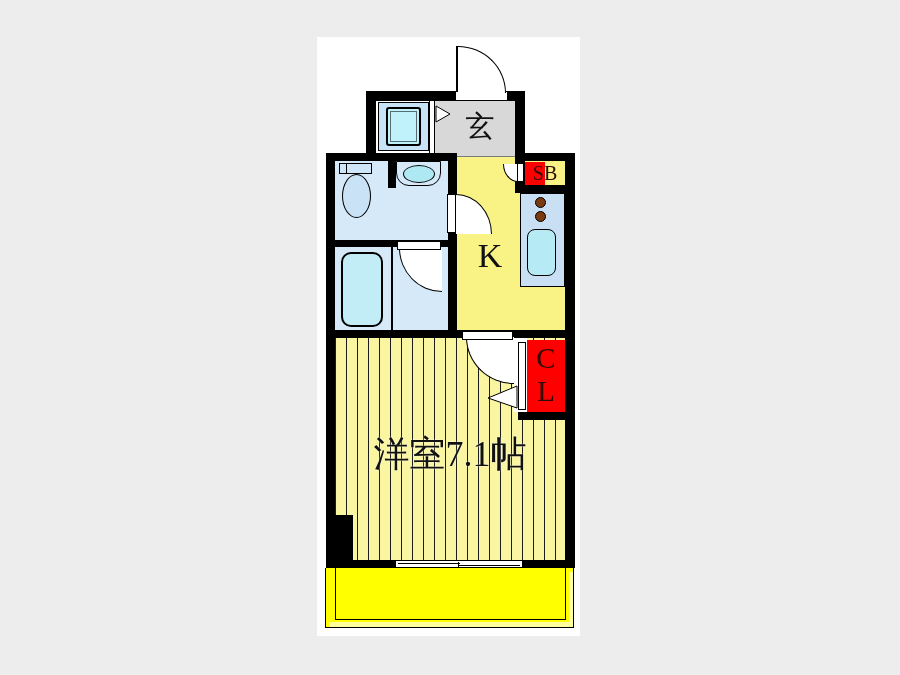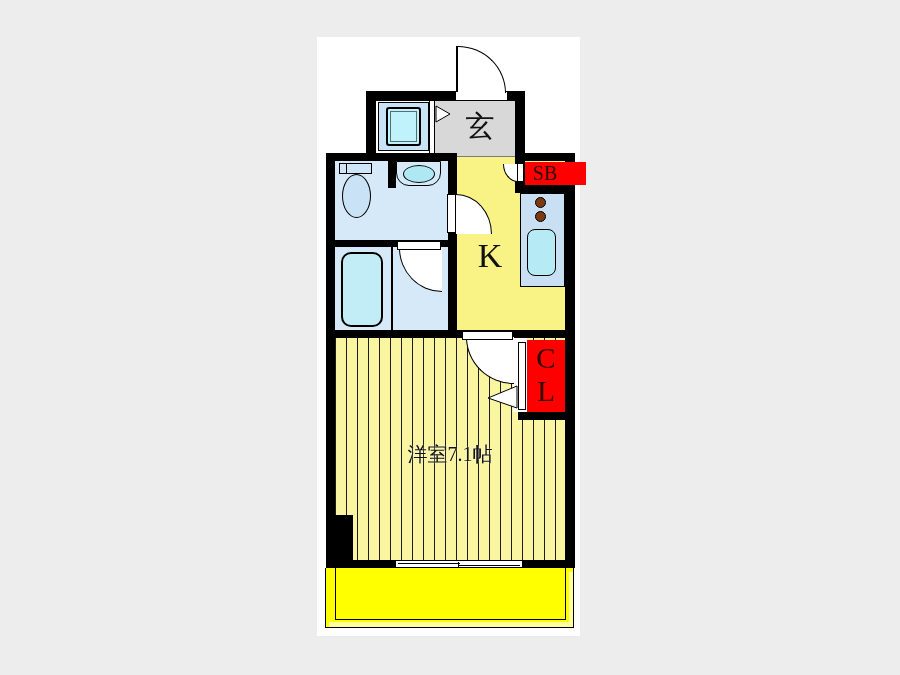--- a/index.html
+++ b/index.html
@@ -73,21 +73,21 @@
   <div class="wall" style="left:71px;top:124px;width:8px;height:27px;"></div>
   <div class="wall" style="left:9px;top:203px;width:122px;height:7px;"></div>
   <div class="wall" style="left:9px;top:293px;width:244px;height:8px;"></div>
   <div class="wall" style="left:198px;top:124px;width:10px;height:32px;"></div>
   <div class="wall" style="left:207px;top:148px;width:41px;height:8px;"></div>
   <div class="wall" style="left:201px;top:375px;width:52px;height:8px;"></div>
 
   <div class="wall" style="left:112px;top:64px;width:1px;height:52px;"></div>
   <div class="wall" style="left:117px;top:64px;width:1px;height:52px;"></div>
 
-  <div class="abs" style="left:208px;top:125px;width:61px;height:23px;background:#FF0000;">
+  <div class="abs" style="left:208px;top:125px;width:20px;height:23px;background:#FF0000;">
     <div class="lbl red-lbl" style="left:0;top:0;width:40px;height:23px;line-height:23px;font-size:20px;">SB</div>
   </div>
   <div class="abs" style="left:196px;top:301px;width:14px;height:74px;background:#FFFFFF;"></div>
   <div class="abs" style="left:210px;top:303px;width:38px;height:72px;background:#FF0000;">
     <div class="lbl red-lbl" style="left:0;top:2px;width:38px;font-size:29px;line-height:33px;">
       <div>C</div>
       <div>L</div>
     </div>
   </div>
   <div class="leaf" style="left:201px;top:305px;width:8px;height:68px;"></div>
@@ -117,16 +117,16 @@
 
   <svg class="abs" style="left:118px;top:68px;" width="16" height="18" viewBox="0 0 16 18">
     <polygon points="1,1 1,17 15,9" fill="#FFFFFF" stroke="#000000" stroke-width="1"></polygon>
   </svg>
   <svg class="abs" style="left:170px;top:348px;" width="32" height="24" viewBox="0 0 32 24">
     <polygon points="30,1 30,23 1,13" fill="#FFFFFF" stroke="#000000" stroke-width="1"></polygon>
   </svg>
 
   <div class="lbl" style="left:133px;top:69px;width:60px;height:40px;line-height:40px;font-size:29px;">玄</div>
   <div class="lbl" style="left:143px;top:199px;width:60px;height:40px;line-height:40px;font-size:34px;">K</div>
-  <div class="lbl" style="left:33px;top:402px;width:200px;height:30px;line-height:30px;font-size:20px;
+  <div class="lbl" style="left:33px;top:402px;width:200px;height:30px;line-height:30px;font-size:36px;
               text-shadow:0 0 2px rgba(255,255,255,.8);">洋室7.1帖</div>
 
 </div>
 
 </body></html>

